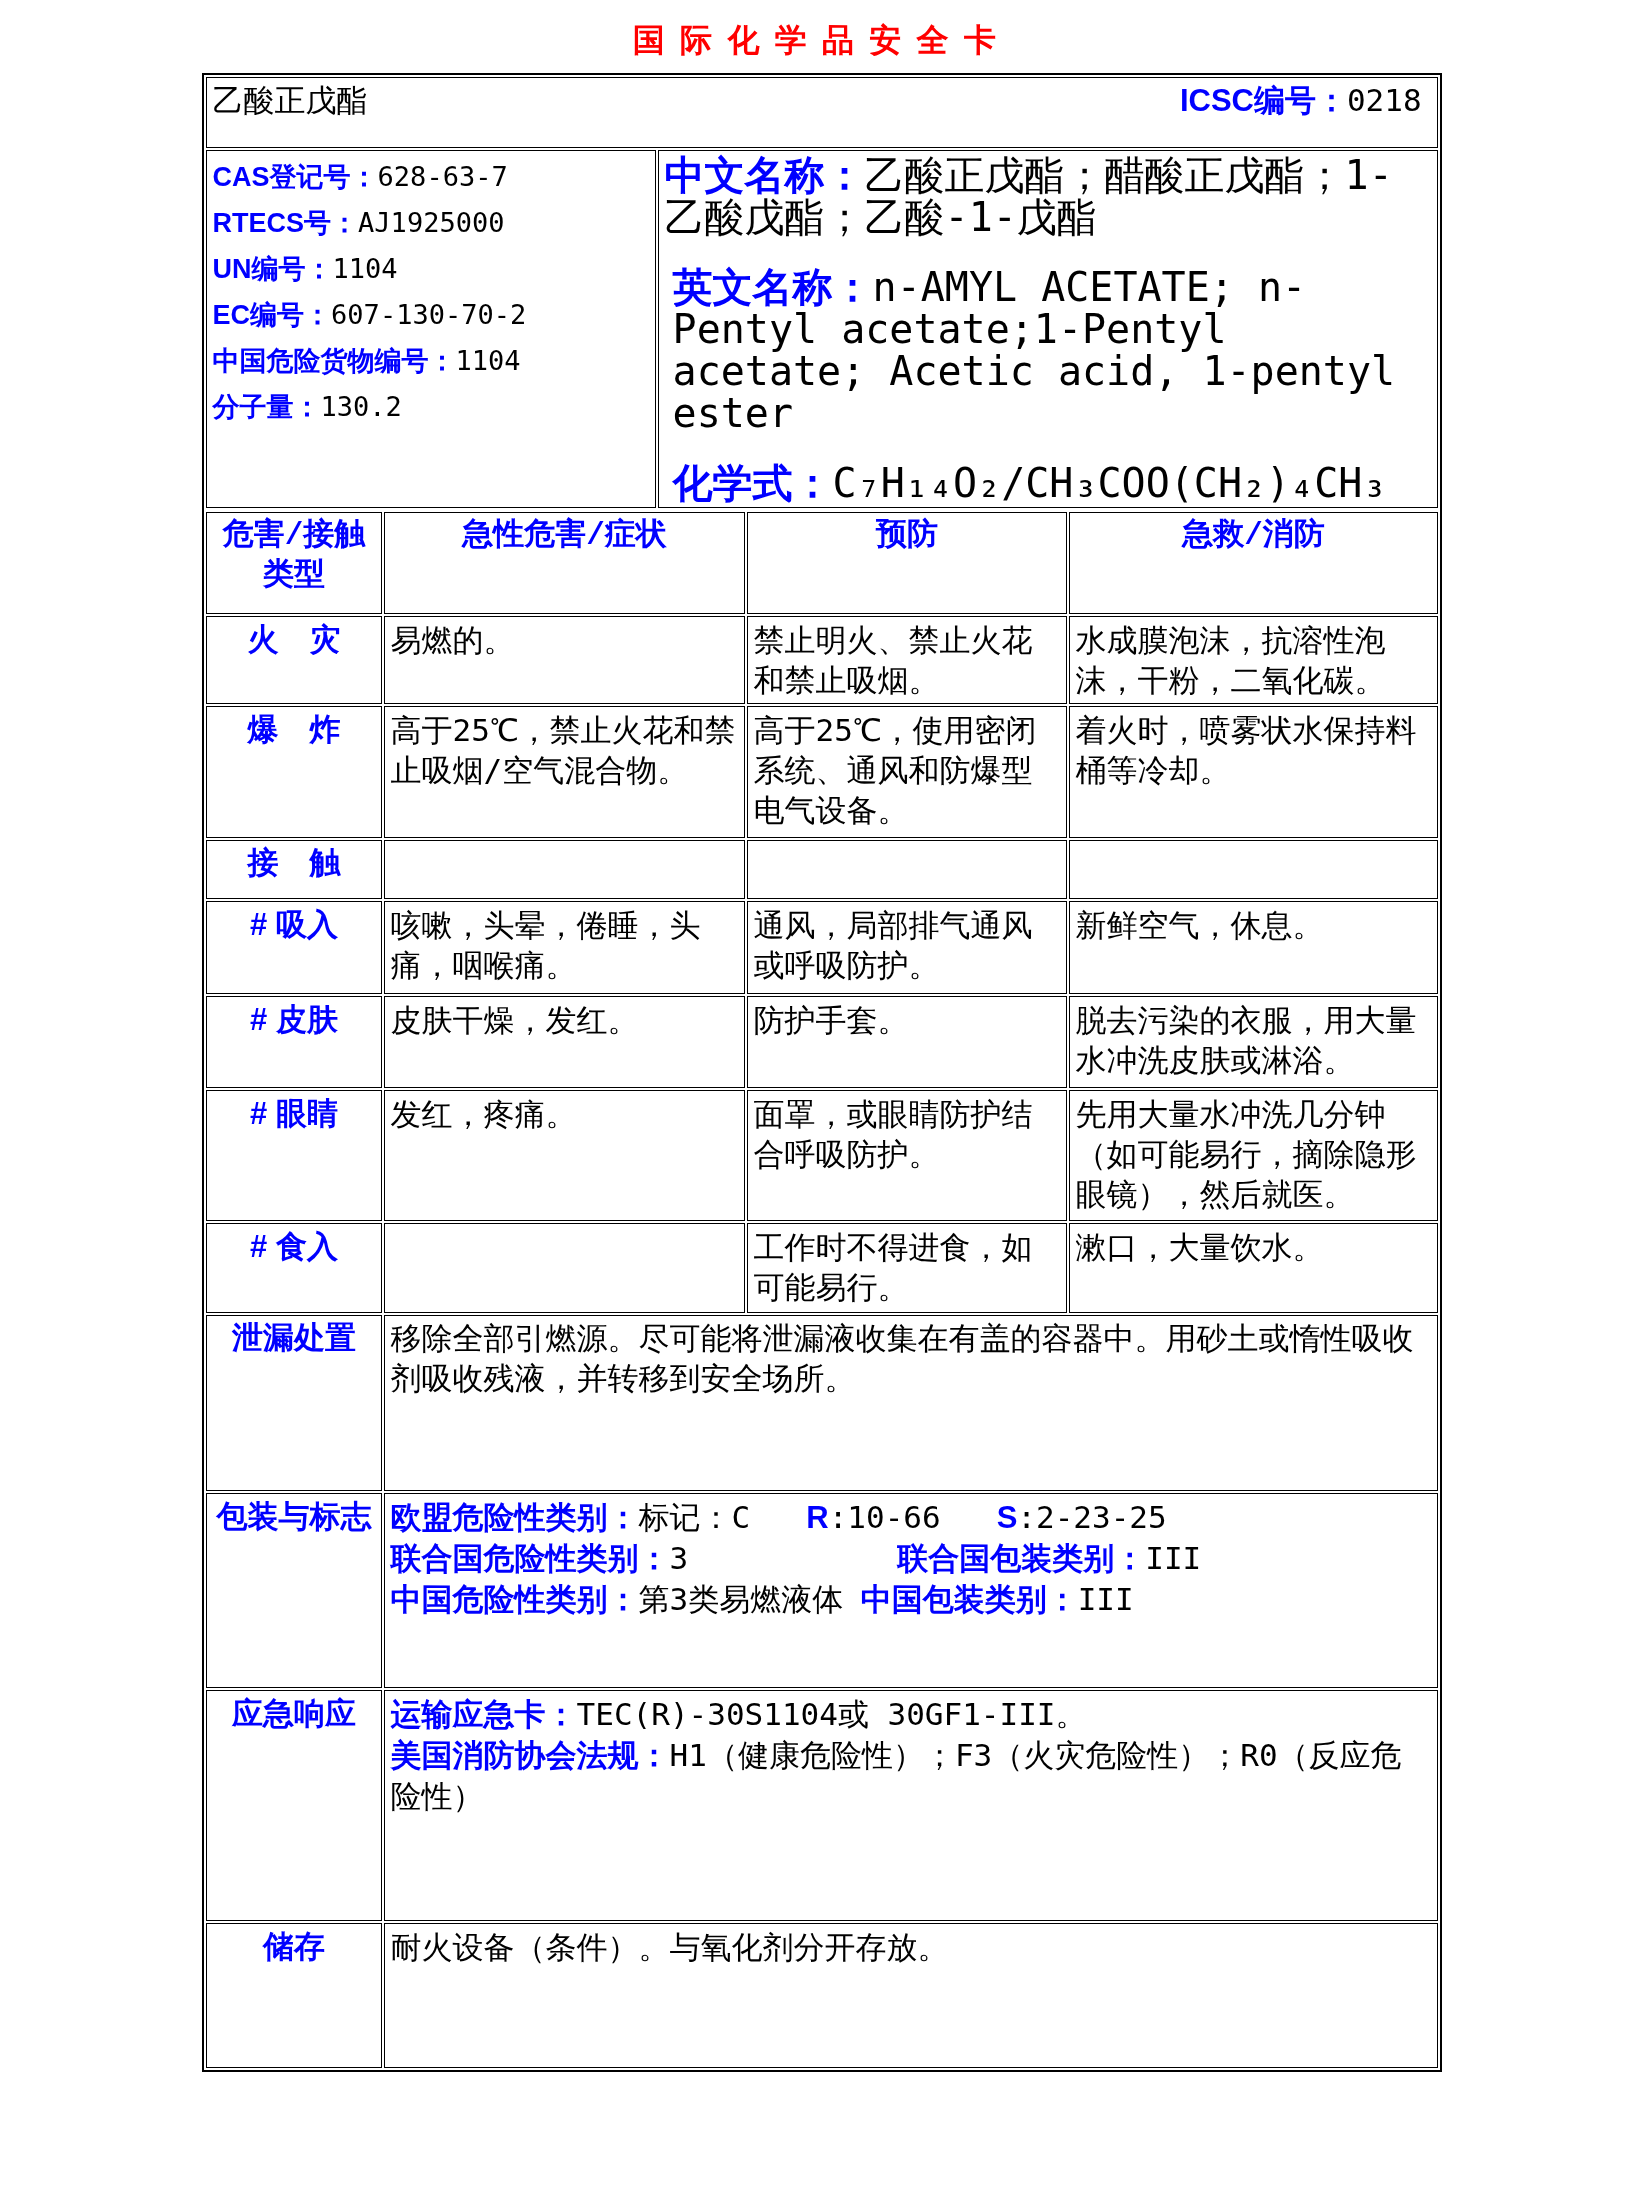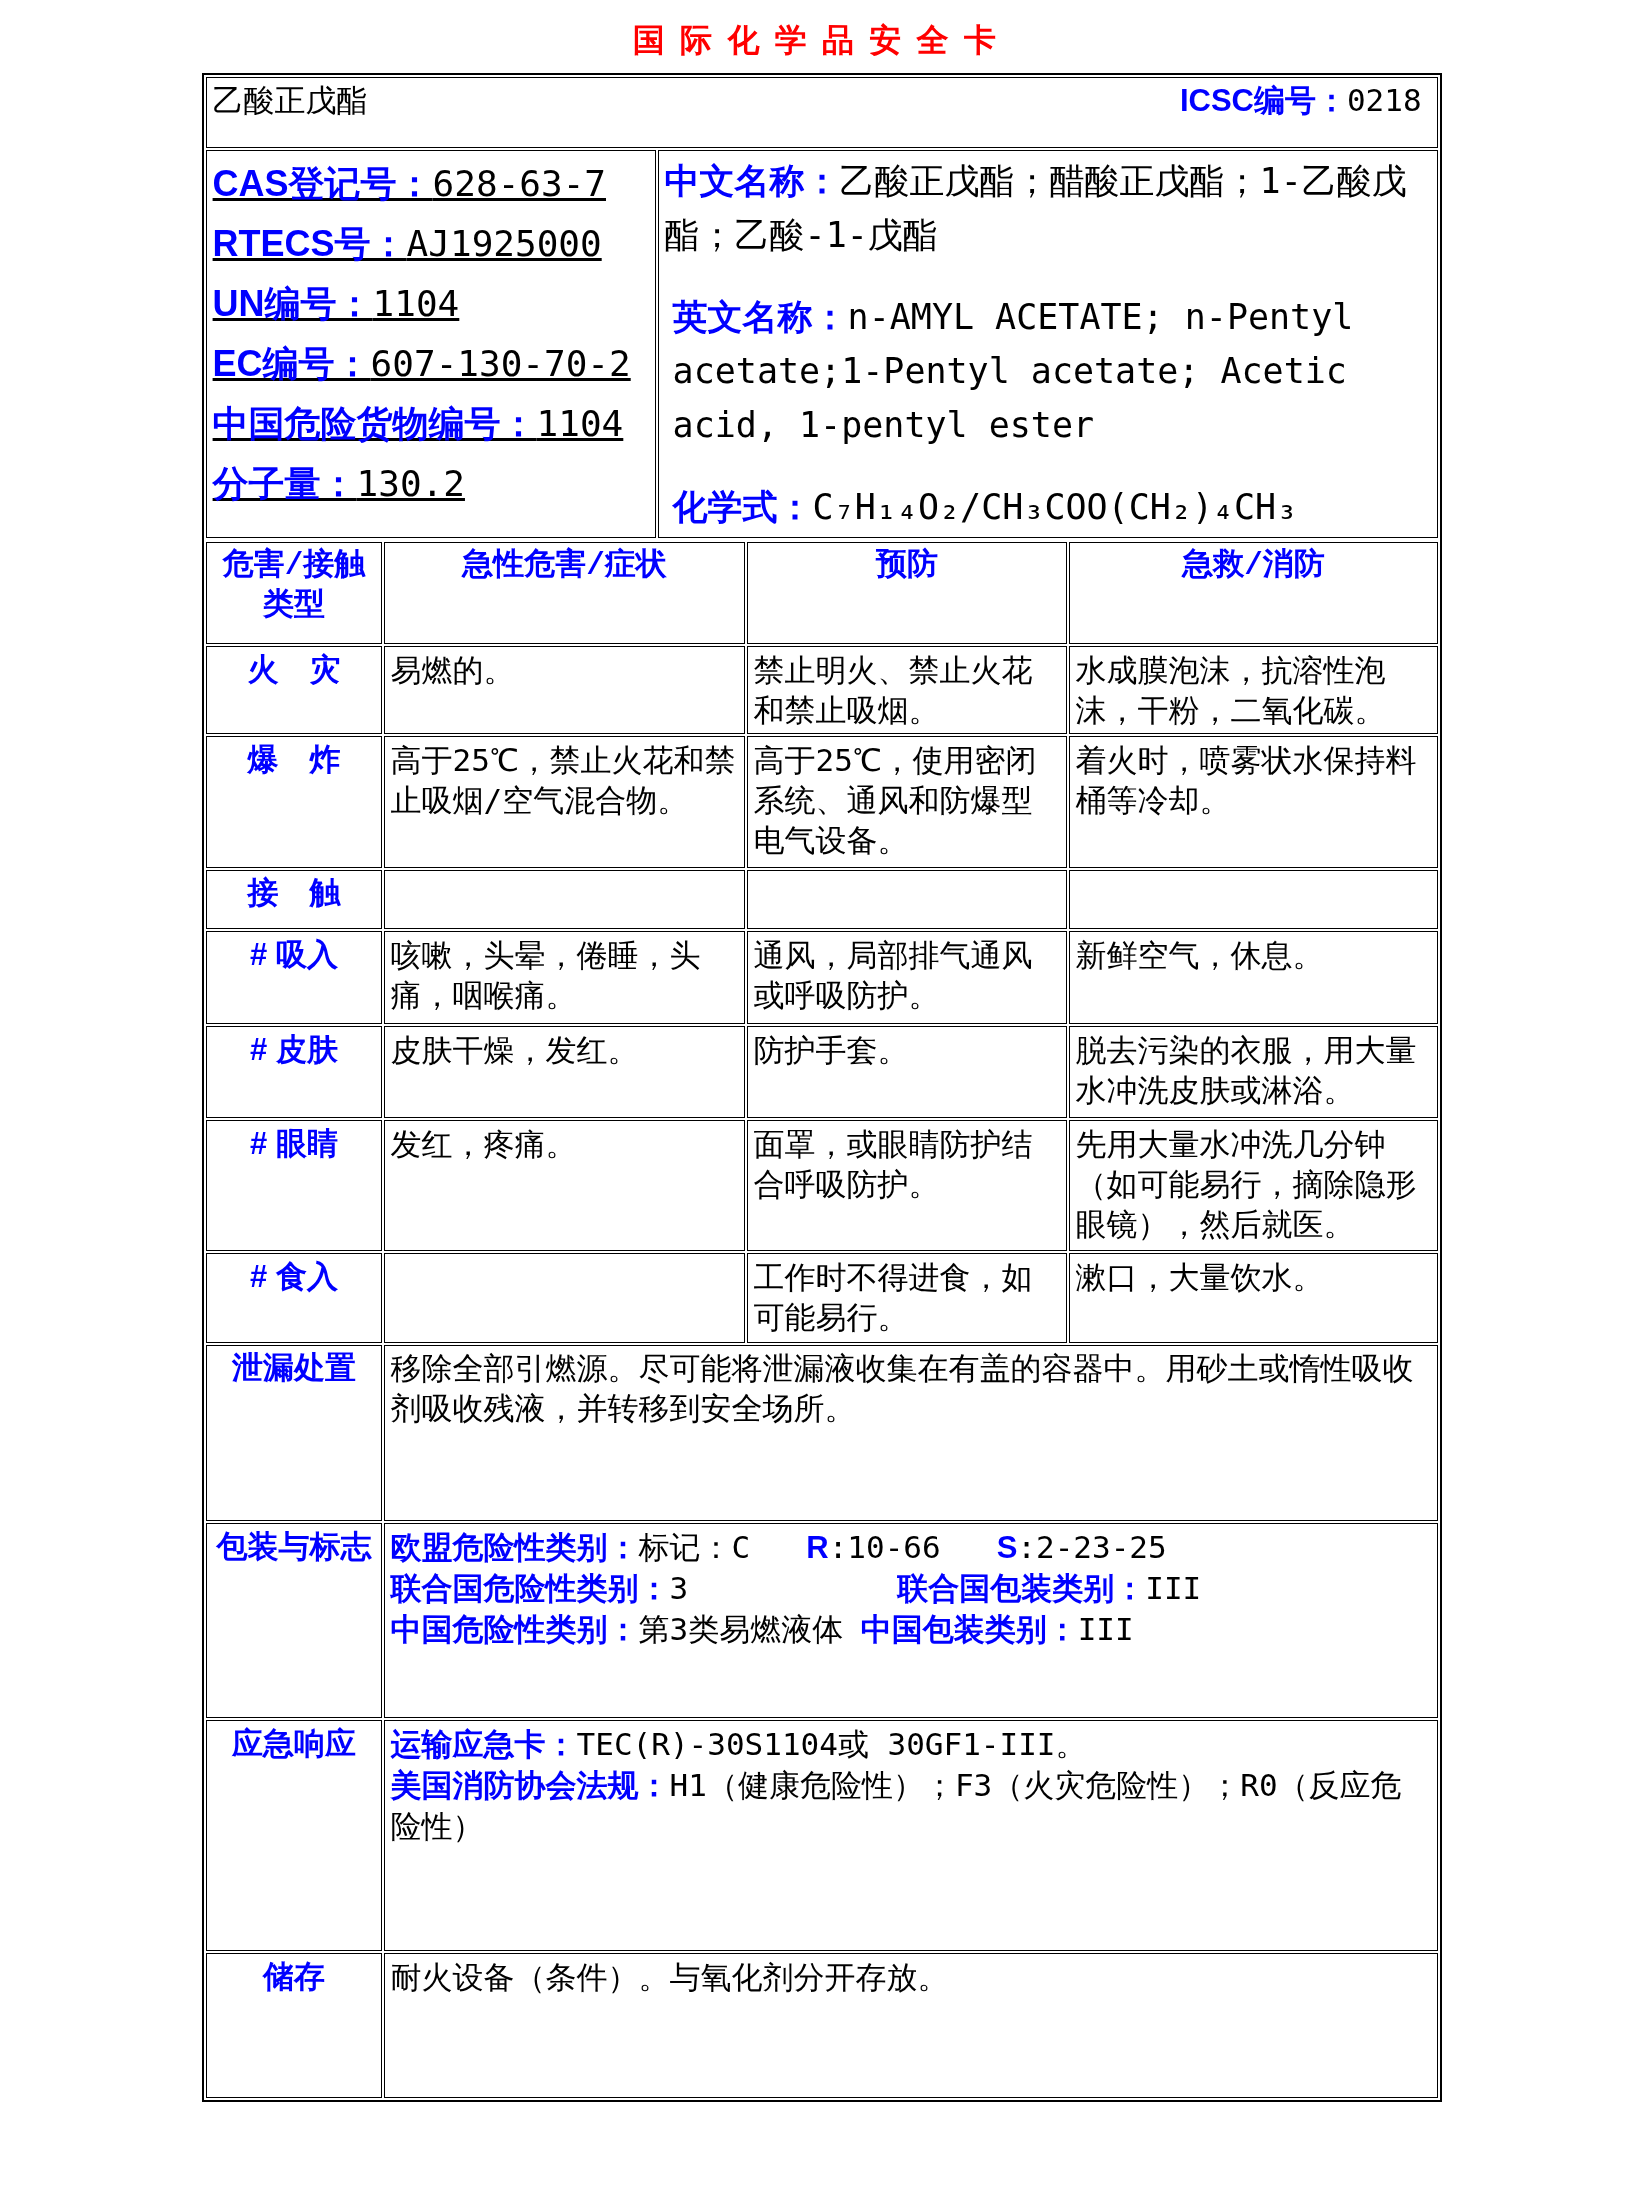--- a/index.html
+++ b/index.html
@@ -42,23 +42,23 @@
   .lbl {
     color: #0000ff;
     font-family: "Liberation Sans", sans-serif;
     font-weight: bold;
   }
   
   td.name-cell { vertical-align: middle; padding-left: 11px; font-size: 32px; }
   .icsc-wrap { float: right; padding-right: 9.8px; }
   
   td.ids-cell { padding: 7px 5.6px; }
-  .id-line { font-size: 36px; line-height: 60px; white-space: nowrap; text-decoration: underline; }
+  .id-line { font-size: 27px; line-height: 45px; white-space: nowrap; }
   td.names-cell { padding: 5.6px 7px; }
-  .name-block { font-size: 35px; line-height: 54px; }
+  .name-block { font-size: 40px; line-height: 42px; }
   .name-block + .name-block { margin-top: 28px; margin-left: 8px; }
   
   td.rlabel {
     color: #0000ff;
     font-family: "Liberation Sans", sans-serif;
     font-weight: bold;
     text-align: center;
     vertical-align: middle;
     font-size: 31px;
     line-height: 40px;

